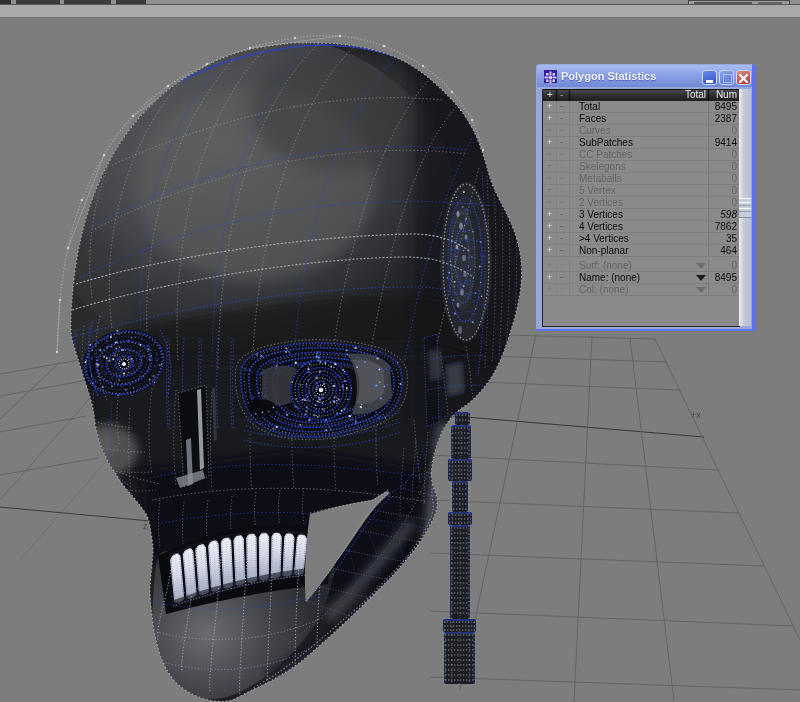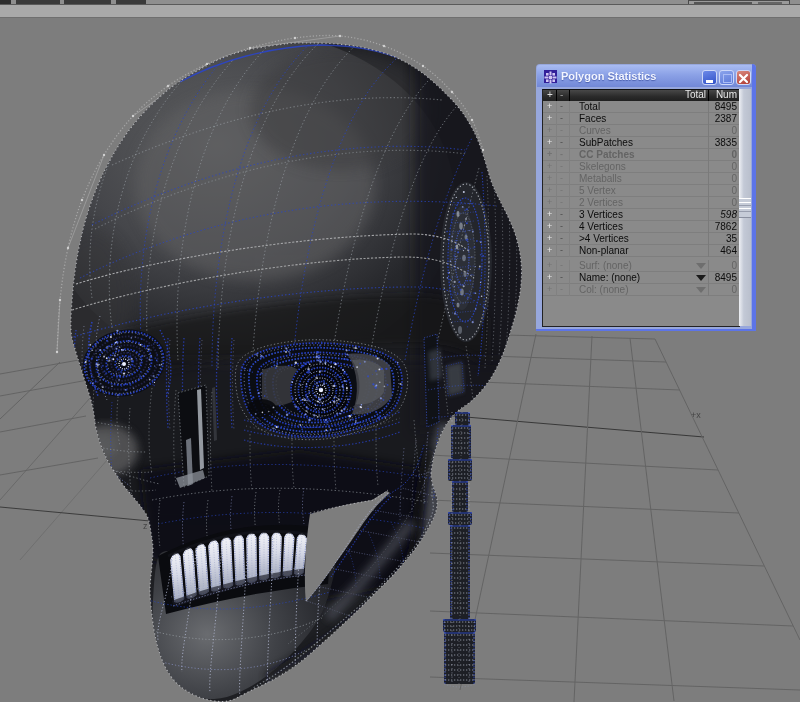--- a/index.html
+++ b/index.html
@@ -965,26 +965,26 @@
           <span class="abs" style="left:36px;top:0;">Curves</span>
           <span class="abs" style="right:2px;top:0;">0</span>
           <span class="abs" style="left:13px;top:0;width:1px;height:12px;background:#818181"></span>
           <span class="abs" style="left:26px;top:0;width:1px;height:12px;background:#818181"></span>
           <span class="abs" style="left:165px;top:0;width:1px;height:12px;background:#7a7a7a"></span>
         </div>
         <div class="abs" style="left:0;top:47px;width:196px;height:12px;font-size:10px;color:#0c0c0c;border-bottom:1px solid #7e7e7e;box-sizing:border-box;">
           <span class="abs" style="left:4px;top:0;color:#e9e9e9;font-size:9px;">+</span>
           <span class="abs" style="left:17px;top:0;color:#4a4a4a;font-size:9px;">-</span>
           <span class="abs" style="left:36px;top:0;">SubPatches</span>
-          <span class="abs" style="right:2px;top:0;">3835</span>
-          <span class="abs" style="left:13px;top:0;width:1px;height:12px;background:#818181"></span>
-          <span class="abs" style="left:26px;top:0;width:1px;height:12px;background:#818181"></span>
-          <span class="abs" style="left:165px;top:0;width:1px;height:12px;background:#7a7a7a"></span>
-        </div>
-        <div class="abs" style="left:0;top:59px;width:196px;height:12px;font-size:10px;color:#646464;border-bottom:1px solid #7e7e7e;box-sizing:border-box;font-weight:bold;">
+          <span class="abs" style="right:2px;top:0;">9414</span>
+          <span class="abs" style="left:13px;top:0;width:1px;height:12px;background:#818181"></span>
+          <span class="abs" style="left:26px;top:0;width:1px;height:12px;background:#818181"></span>
+          <span class="abs" style="left:165px;top:0;width:1px;height:12px;background:#7a7a7a"></span>
+        </div>
+        <div class="abs" style="left:0;top:59px;width:196px;height:12px;font-size:10px;color:#646464;border-bottom:1px solid #7e7e7e;box-sizing:border-box;">
           <span class="abs" style="left:4px;top:0;color:#737373;font-size:9px;">+</span>
           <span class="abs" style="left:17px;top:0;color:#737373;font-size:9px;">-</span>
           <span class="abs" style="left:36px;top:0;">CC Patches</span>
           <span class="abs" style="right:2px;top:0;">0</span>
           <span class="abs" style="left:13px;top:0;width:1px;height:12px;background:#818181"></span>
           <span class="abs" style="left:26px;top:0;width:1px;height:12px;background:#818181"></span>
           <span class="abs" style="left:165px;top:0;width:1px;height:12px;background:#7a7a7a"></span>
         </div>
         <div class="abs" style="left:0;top:71px;width:196px;height:12px;font-size:10px;color:#646464;border-bottom:1px solid #7e7e7e;box-sizing:border-box;padding-left:20px;">
           <span class="abs" style="left:4px;top:0;color:#737373;font-size:9px;">+</span>

